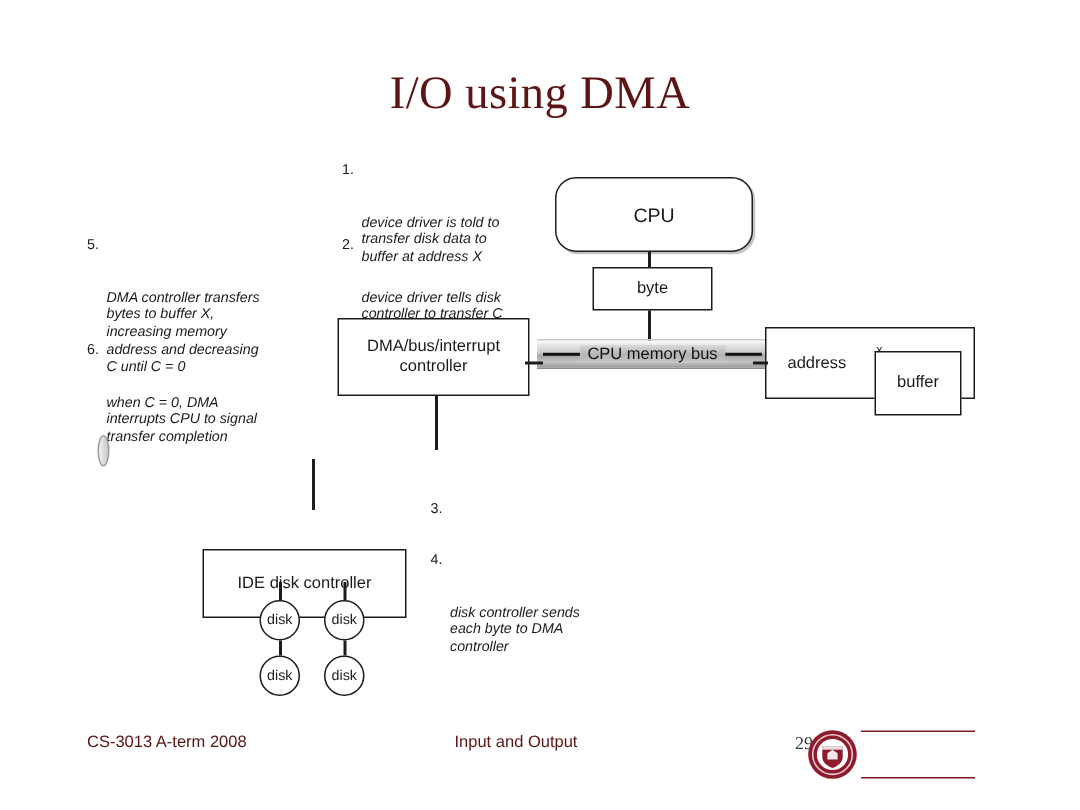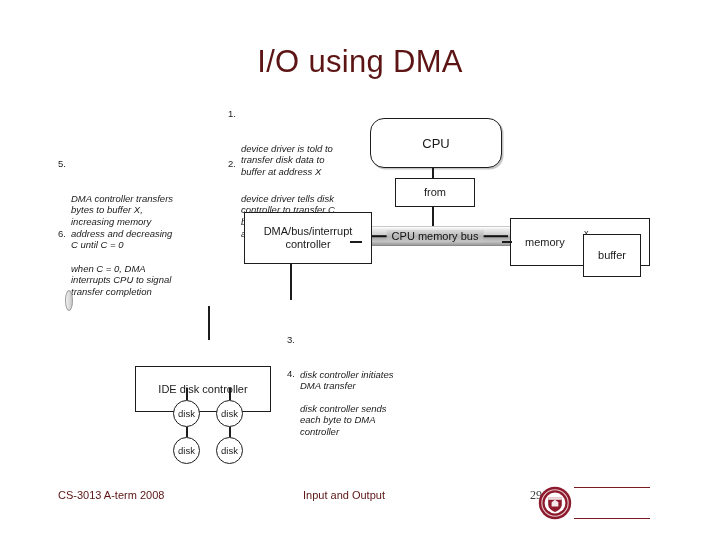--- a/index.html
+++ b/index.html
@@ -20,21 +20,21 @@
     width: 720px; height: 540px;
     background: #ffffff;
   }
 
   
   .title {
     position: absolute;
     left: 0; top: 44px;
     width: 720px;
     text-align: center;
-    font-family: Liberation Sans, sans-serif;
+    font-family: Liberation Serif, serif;
     font-size: 31px;
     color: #5c1414;
     letter-spacing: 0.3px;
     white-space: nowrap;
   }
 
   
   .diagram {
     position: absolute;
     left: 50px;
@@ -229,55 +229,53 @@
 
     <div class="note" style="left:8px; top:128px; width:152px;">
       <span class="num">6.</span>
       <span class="body">when C = 0, DMA
 interrupts CPU to signal
 transfer completion</span>
     </div>
 
     <div class="note" style="left:237px; top:234px; width:150px;">
       <span class="num">3.</span>
-      <span class="body">disk controller initiates
-DMA transfer</span>
     </div>
 
     <div class="note" style="left:237px; top:268px; width:150px;">
       <span class="num">4.</span>
       <span class="body">disk controller sends
 each byte to DMA
 controller</span>
     </div>
 
     <div class="box cpu shadowed" style="left:320px; top:18px; width:132px; height:50px;">
       <span>CPU</span>
     </div>
 
     <div class="line-v" style="left:382px; top:68px; height:10px;"></div>
 
     <div class="box" style="left:345px; top:78px; width:80px; height:29px;">
-      <span>from</span>
+      <span>byte</span>
     </div>
 
     <div class="line-v" style="left:382px; top:107px; height:22px;"></div>
 
     <div class="bus" style="left:308px; top:126px; width:154px; height:20px;">
       <div class="bus-line"></div>
       <div class="bus-label" style="left:50%; transform:translate(-50%,-50%);">CPU memory bus</div>
     </div>
 
-    <div class="box" style="left:175px; top:112px; width:128px; height:52px;margin-left:19px;">
+    <div class="box" style="left:175px; top:112px; width:128px; height:52px;">
       <span style="white-space:pre-line;">DMA/bus/interrupt
 controller</span>
     </div>
 
     <div class="box" style="left:460px; top:118px; width:140px; height:48px; justify-content:flex-start;">
-      <span class="mem-label" style="left:14px; top:17px;">memory</span>
+      <span class="mem-label" style="left:14px; top:17px;">address</span>
       <span class="buf-x" style="left:73px; top:8px;">x</span>
       <span class="box thin" style="left:72px; top:15px; width:58px; height:43px;">
         <span>buffer</span>
       </span>
     </div>
 
     <div class="line-h" style="left:452px; top:141px; width:10px;"></div>
 
     <div class="line-h" style="left:300px; top:141px; width:12px;"></div>
 

